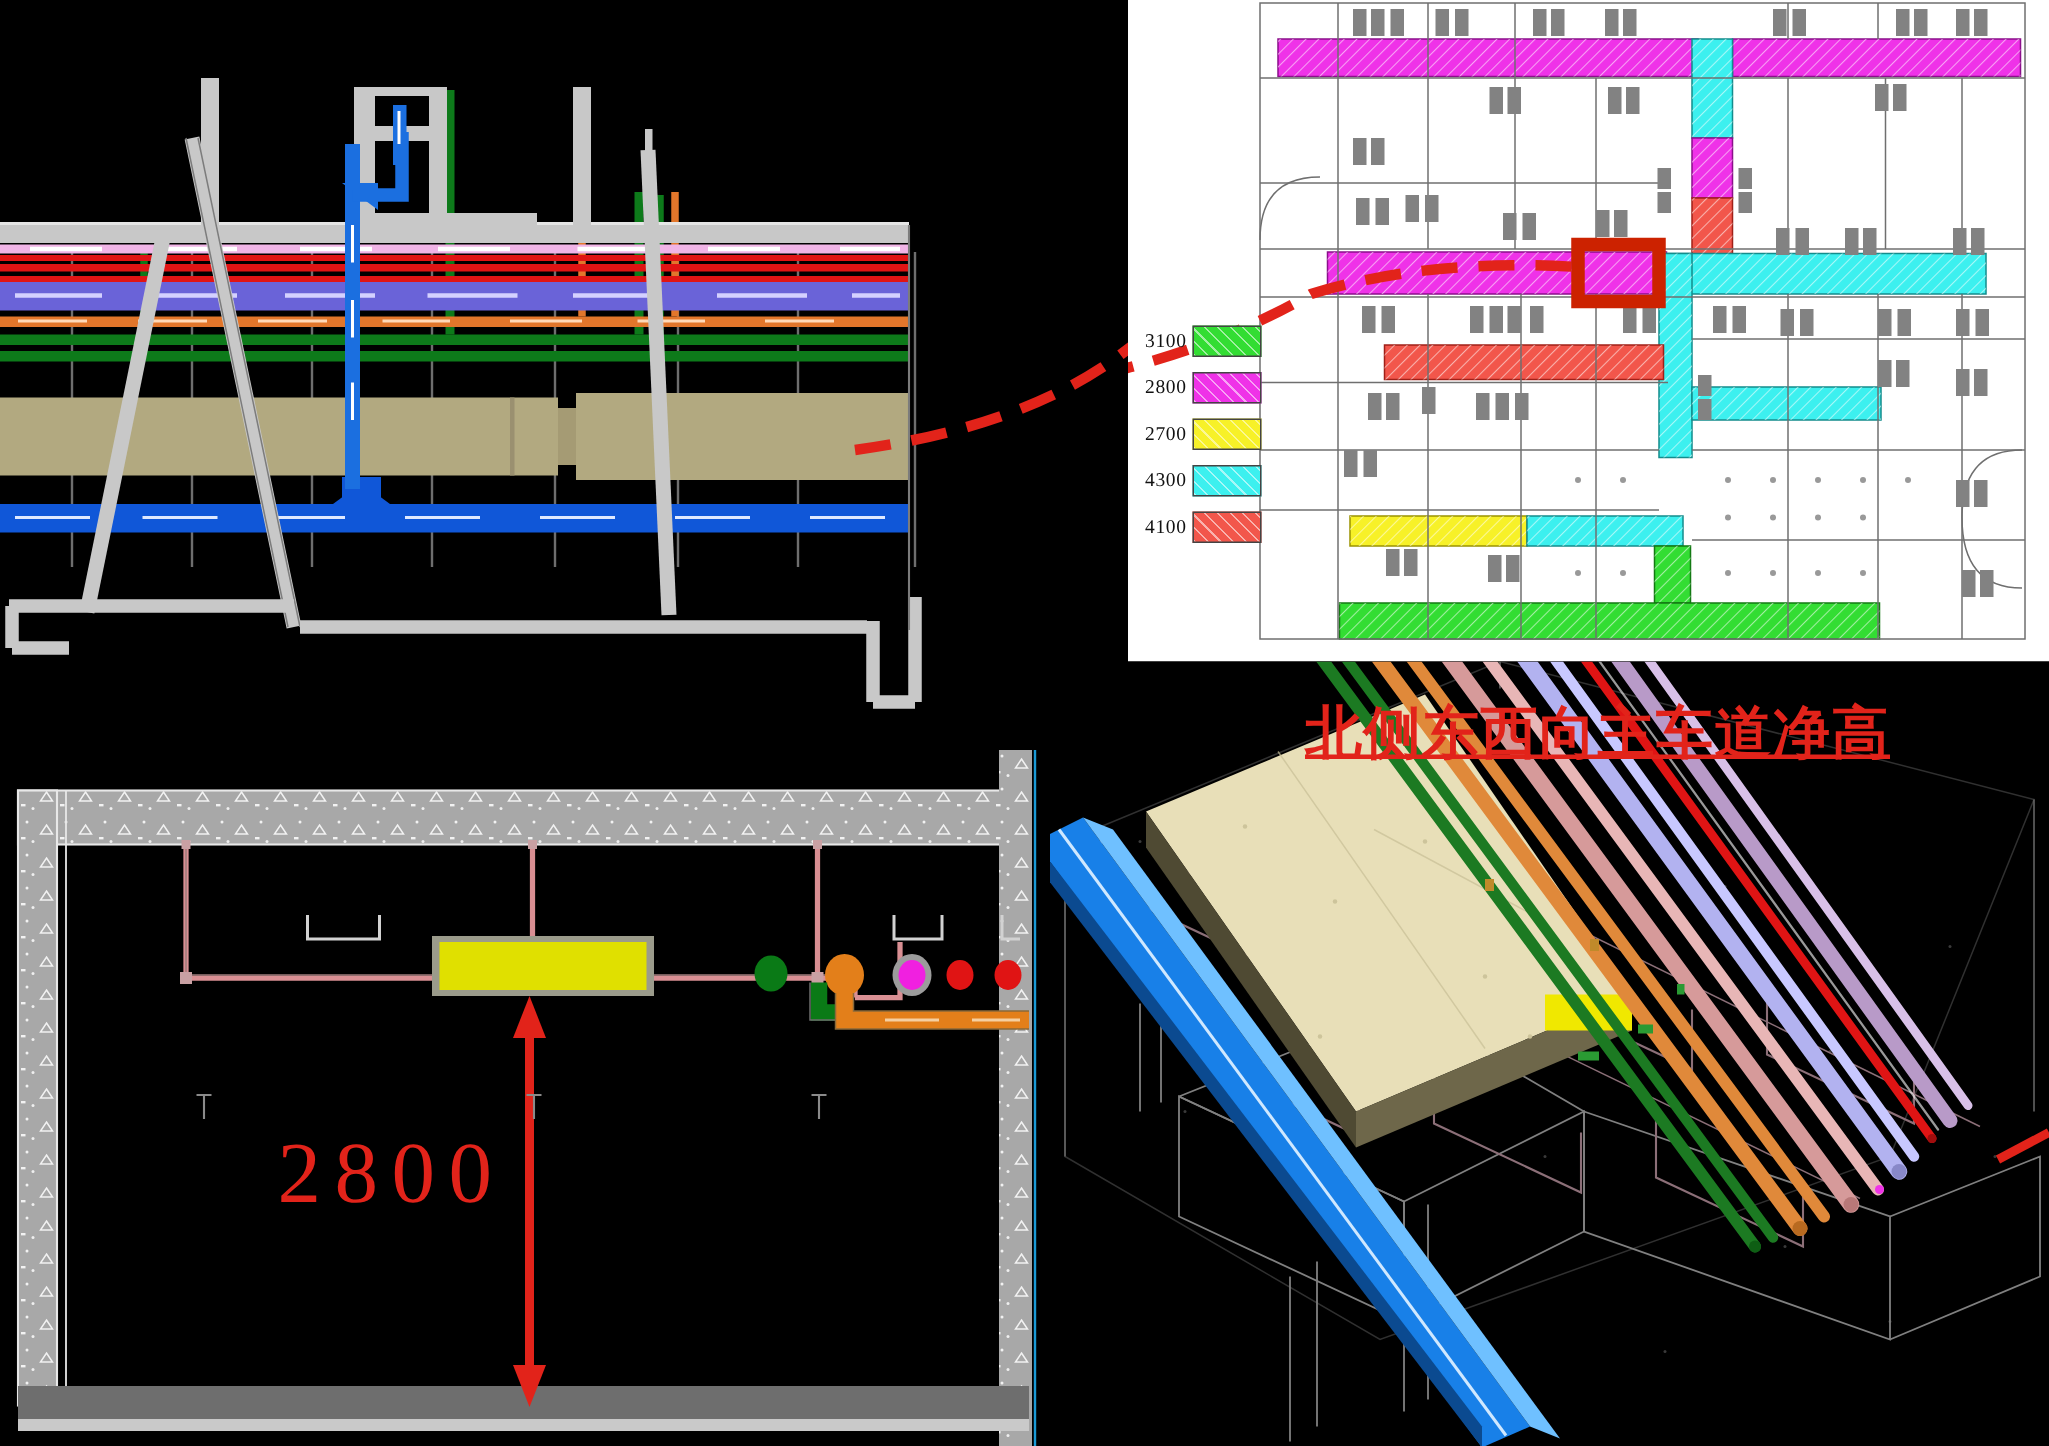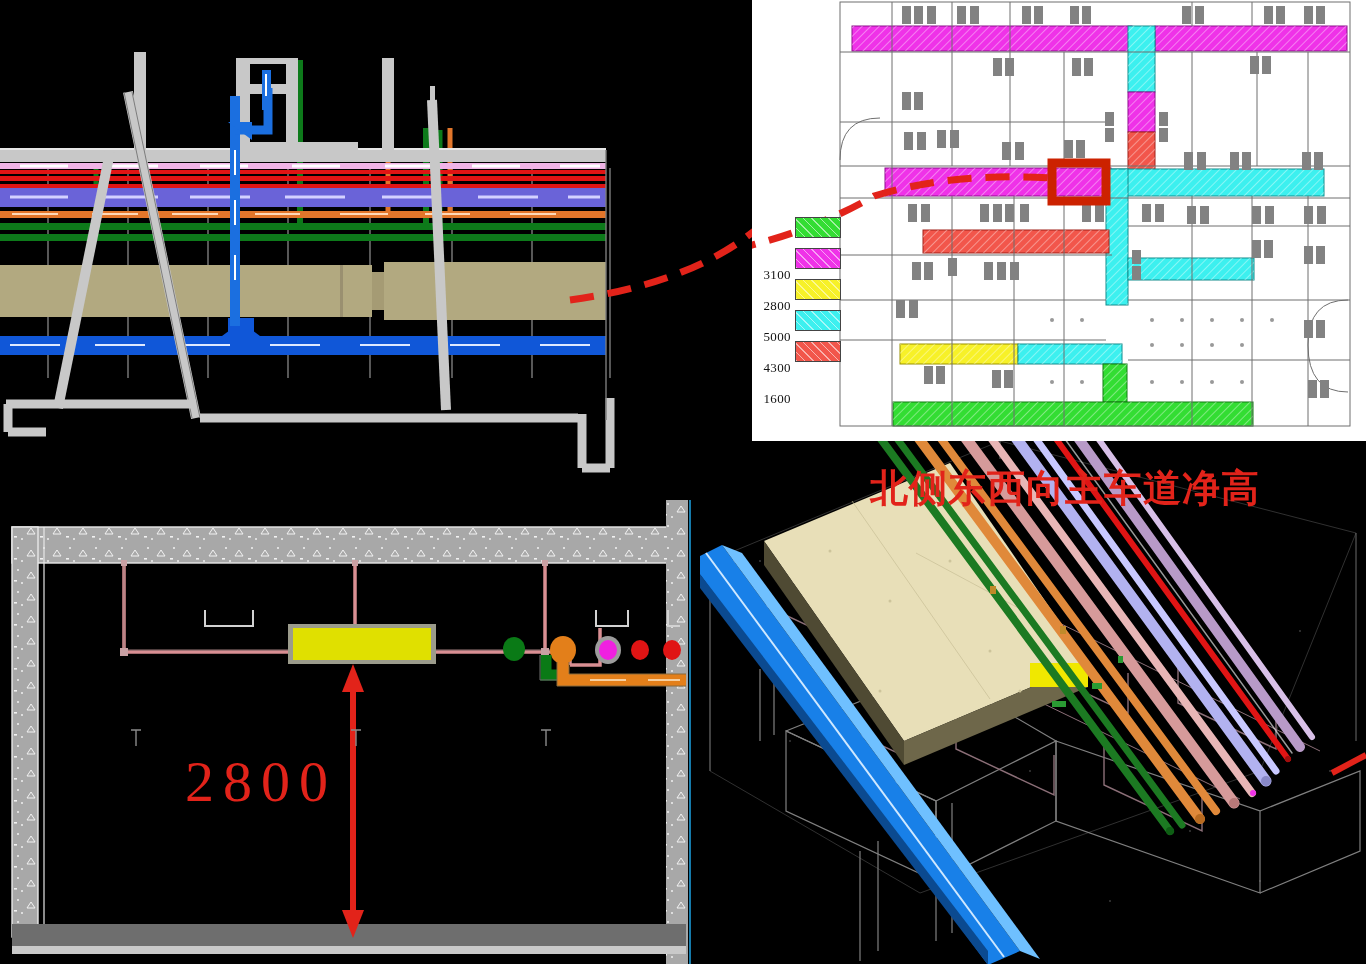--- a/index.html
+++ b/index.html
@@ -13,34 +13,34 @@
   #sectionPanel{left:0;top:0;width:752px;height:500px;background:#000;}
   .svgfill{position:absolute;left:0;top:0;width:100%;height:100%;}
 
   
   #planPanel{left:752px;top:0;width:614px;height:441px;background:#fff;}
 
   
   #legend{position:absolute;left:755px;top:215px;width:86px;height:155px;}
   .leg-row{position:relative;height:31px;}
   .leg-num{position:absolute;left:0;top:4px;width:36px;text-align:right;
-           font-family:"Liberation Serif",serif;font-size:13px;color:#111;letter-spacing:.4px;margin-top:48px;}
+           font-family:"Liberation Serif",serif;font-size:13px;color:#111;letter-spacing:.4px;}
   .leg-sw{position:absolute;left:40px;top:2px;width:46px;height:21px;
           border:1px solid #444;box-sizing:border-box;}
 
   
   #detailPanel{left:0;top:500px;width:700px;height:464px;background:#000;}
 
   
   #isoPanel{left:700px;top:441px;width:666px;height:523px;background:#000;}
 
   #isoTitle{position:absolute;left:870px;top:466px;width:420px;height:44px;
             font-family:"DejaVu Sans","Liberation Sans",sans-serif;
             font-size:38px;font-weight:bold;color:#e2231a;letter-spacing:1px;
-            line-height:44px;white-space:nowrap;}
+            line-height:44px;white-space:nowrap;text-decoration:underline;}
 
   .dimlabel{position:absolute;left:185px;top:755px;
             font-family:"Liberation Serif",serif;font-size:58px;color:#e2231a;
             letter-spacing:9px;}
 </style>
 </head>
 <body>
 
 <div id="root">
 
@@ -394,29 +394,29 @@
   <div id="legend">
     <div class="leg-row">
       <div class="leg-num">3100</div>
       <div class="leg-sw" style="background:#33dd33;background-image:repeating-linear-gradient(45deg,rgba(255,255,255,.55) 0 1px,transparent 1px 6px);"></div>
     </div>
     <div class="leg-row">
       <div class="leg-num">2800</div>
       <div class="leg-sw" style="background:#ef32e8;background-image:repeating-linear-gradient(45deg,rgba(255,255,255,.55) 0 1px,transparent 1px 6px);"></div>
     </div>
     <div class="leg-row">
-      <div class="leg-num">5000</div>
+      <div class="leg-num">2700</div>
       <div class="leg-sw" style="background:#f7f128;background-image:repeating-linear-gradient(45deg,rgba(255,255,255,.5) 0 1px,transparent 1px 6px);"></div>
     </div>
     <div class="leg-row">
       <div class="leg-num">4300</div>
       <div class="leg-sw" style="background:#3cf0ef;background-image:repeating-linear-gradient(45deg,rgba(255,255,255,.55) 0 1px,transparent 1px 6px);"></div>
     </div>
     <div class="leg-row">
-      <div class="leg-num">1600</div>
+      <div class="leg-num">4100</div>
       <div class="leg-sw" style="background:#f2564b;background-image:repeating-linear-gradient(45deg,rgba(255,255,255,.55) 0 1px,transparent 1px 6px);"></div>
     </div>
   </div>
 
   <div class="panel" id="detailPanel">
     <svg class="svgfill" viewBox="0 0 700 464" preserveAspectRatio="none">
       <rect x="0" y="0" width="700" height="464" fill="#000"></rect>
 
       <defs>
         <pattern id="conc" width="26" height="22" patternUnits="userSpaceOnUse">

